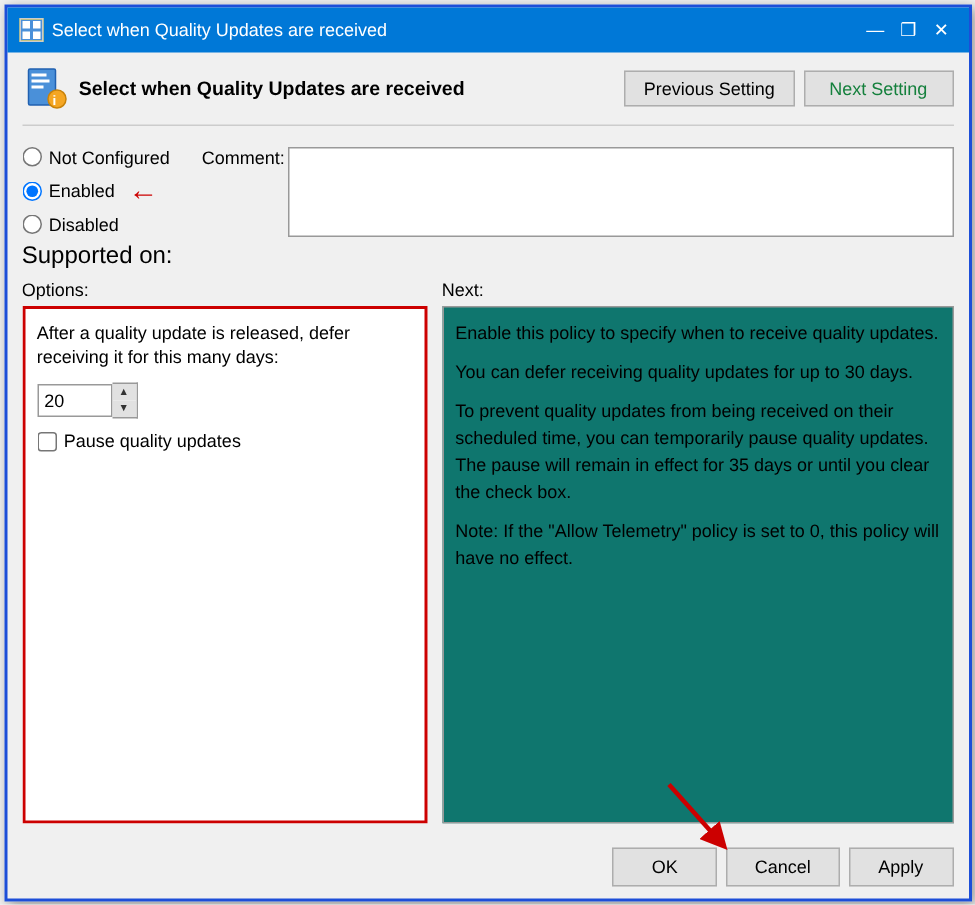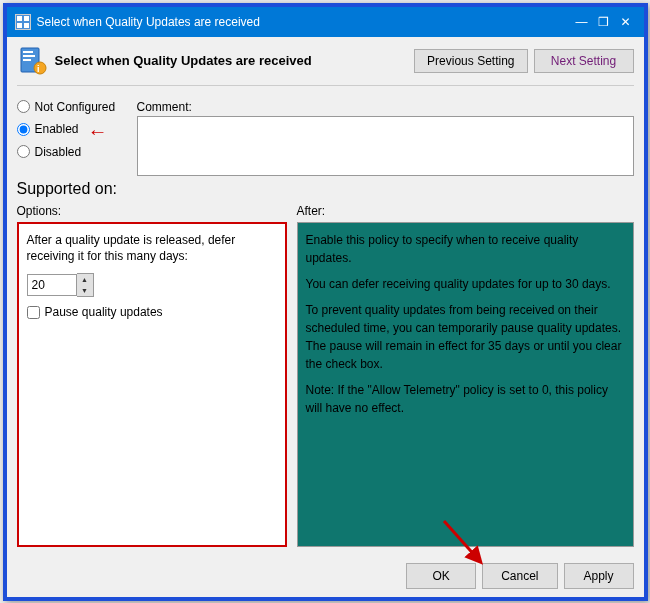--- a/index.html
+++ b/index.html
@@ -11,21 +11,21 @@
       justify-content: center;
       align-items: center;
       width: 650px;
       height: 603px;
       overflow: hidden;
     }
     .window {
       width: 645px;
       height: 598px;
       background: #f0f0f0;
-      border: 4px solid #1d4ed8;
+      border: 2px solid #1d4ed8;
       box-shadow: 2px 2px 8px rgba(0,0,0,0.4);
       display: flex;
       flex-direction: column;
     }
     .title-bar {
       background: #0078d7;
       color: white;
       padding: 6px 8px;
       display: flex;
       align-items: center;
@@ -110,21 +110,21 @@
     .nav-btn {
       padding: 4px 12px;
       background: #e1e1e1;
       border: 1px solid #adadad;
       cursor: pointer;
       font-size: 12px;
       min-width: 100px;
       text-align: center;
     }
     .nav-btn:disabled {
-      color: #701a75;
+      color: #15803d;
       cursor: default;
     }
     .radio-comment-row {
       display: flex;
       gap: 10px;
       flex-shrink: 0;
       margin-bottom: 4px;
     }
     .radio-group {
       display: flex;
@@ -137,21 +137,21 @@
       align-items: center;
       gap: 5px;
       cursor: pointer;
     }
     .radio-item input[type=radio] {
       cursor: pointer;
     }
     .comment-area {
       flex: 1;
       display: flex;
-      flex-direction: column;
+      flex-direction: row;
       gap: 2px;
     }
     .comment-label {
       font-size: 12px;
     }
     .comment-box {
       flex: 1;
       border: 1px solid #999;
       background: white;
       resize: none;
@@ -416,21 +416,21 @@
             </div>
           </div>
           <div class="pause-checkbox-row">
             <input type="checkbox" style="">
             <span>Pause quality updates</span>
           </div>
         </div>
       </div>
 
       <div class="help-panel">
-        <span class="help-title">After:</span>
+        <span class="help-title">Next:</span>
         <div class="help-box">
 
         <p>Enable this policy to specify when to receive quality updates.</p>
             <p>You can defer receiving quality updates for up to 30 days.</p>
             <p>To prevent quality updates from being received on their scheduled time, you can temporarily pause quality updates. The pause will remain in effect for 35 days or until you clear the check box.</p>
             <p>Note: If the "Allow Telemetry" policy is set to 0, this policy will have no effect.</p>
           </div>
       </div>
     </div>
   </div>

